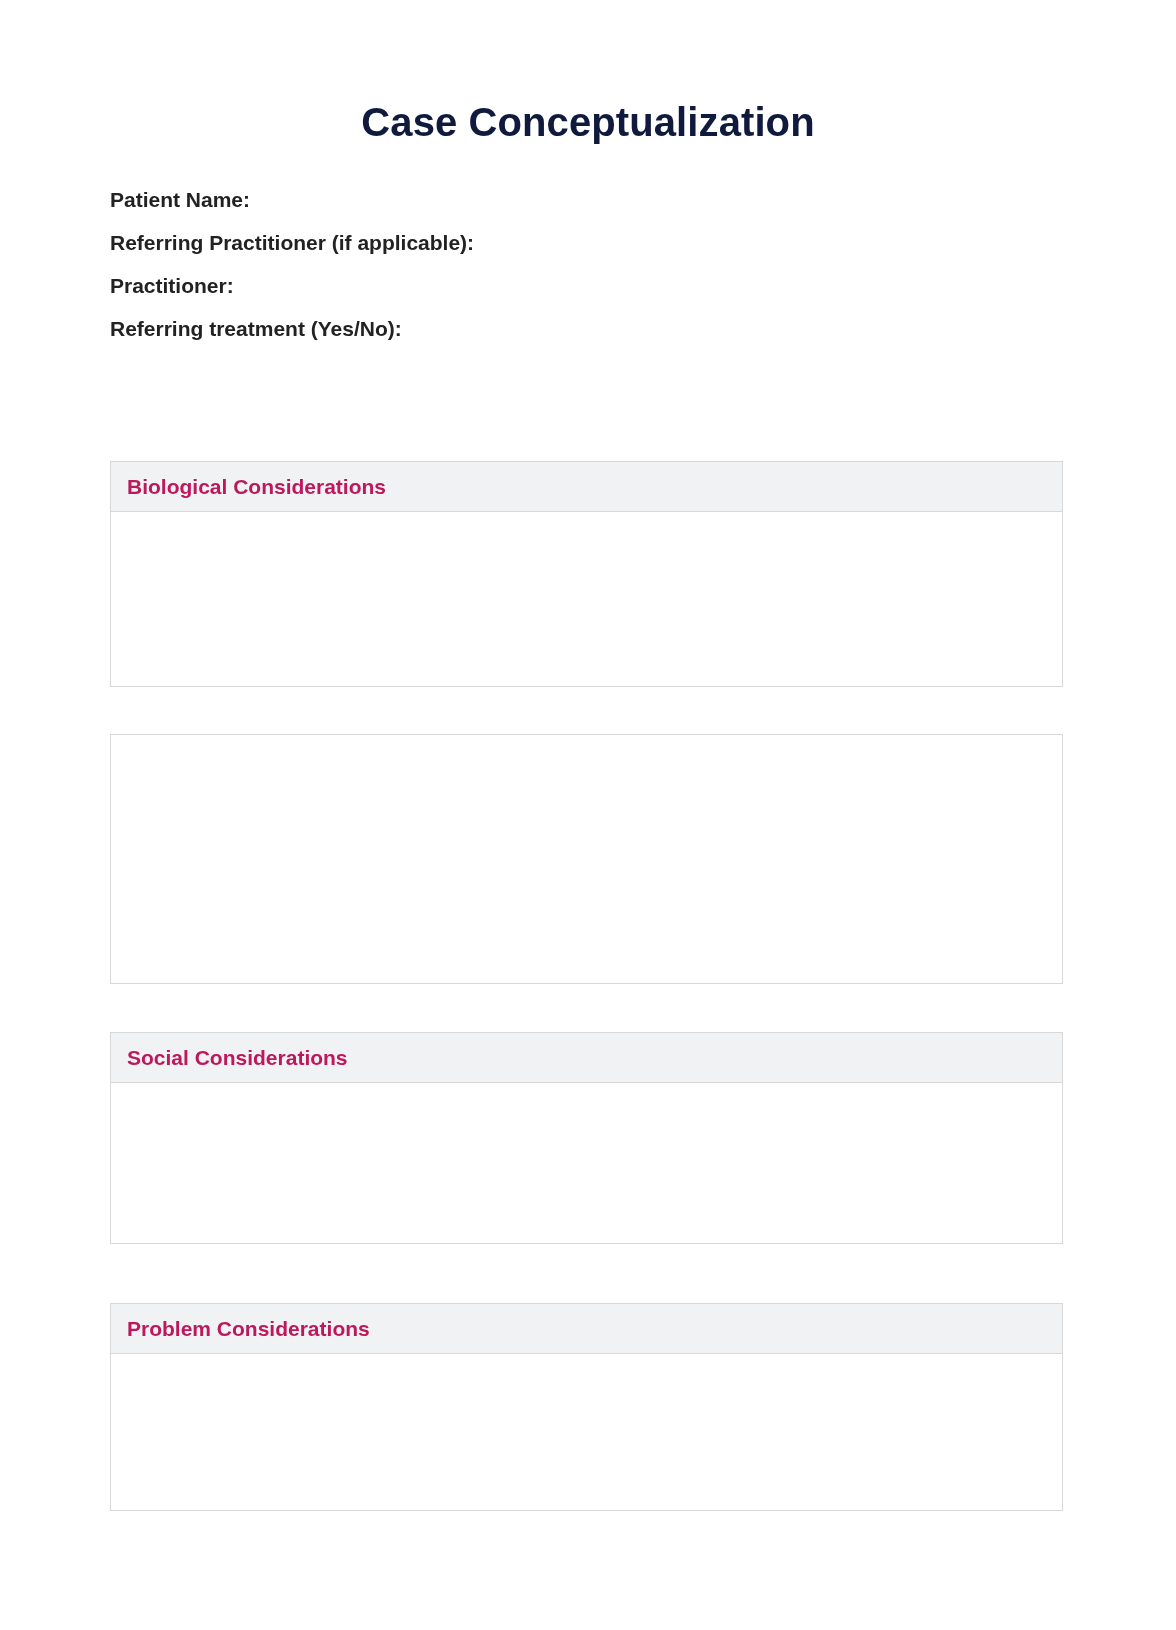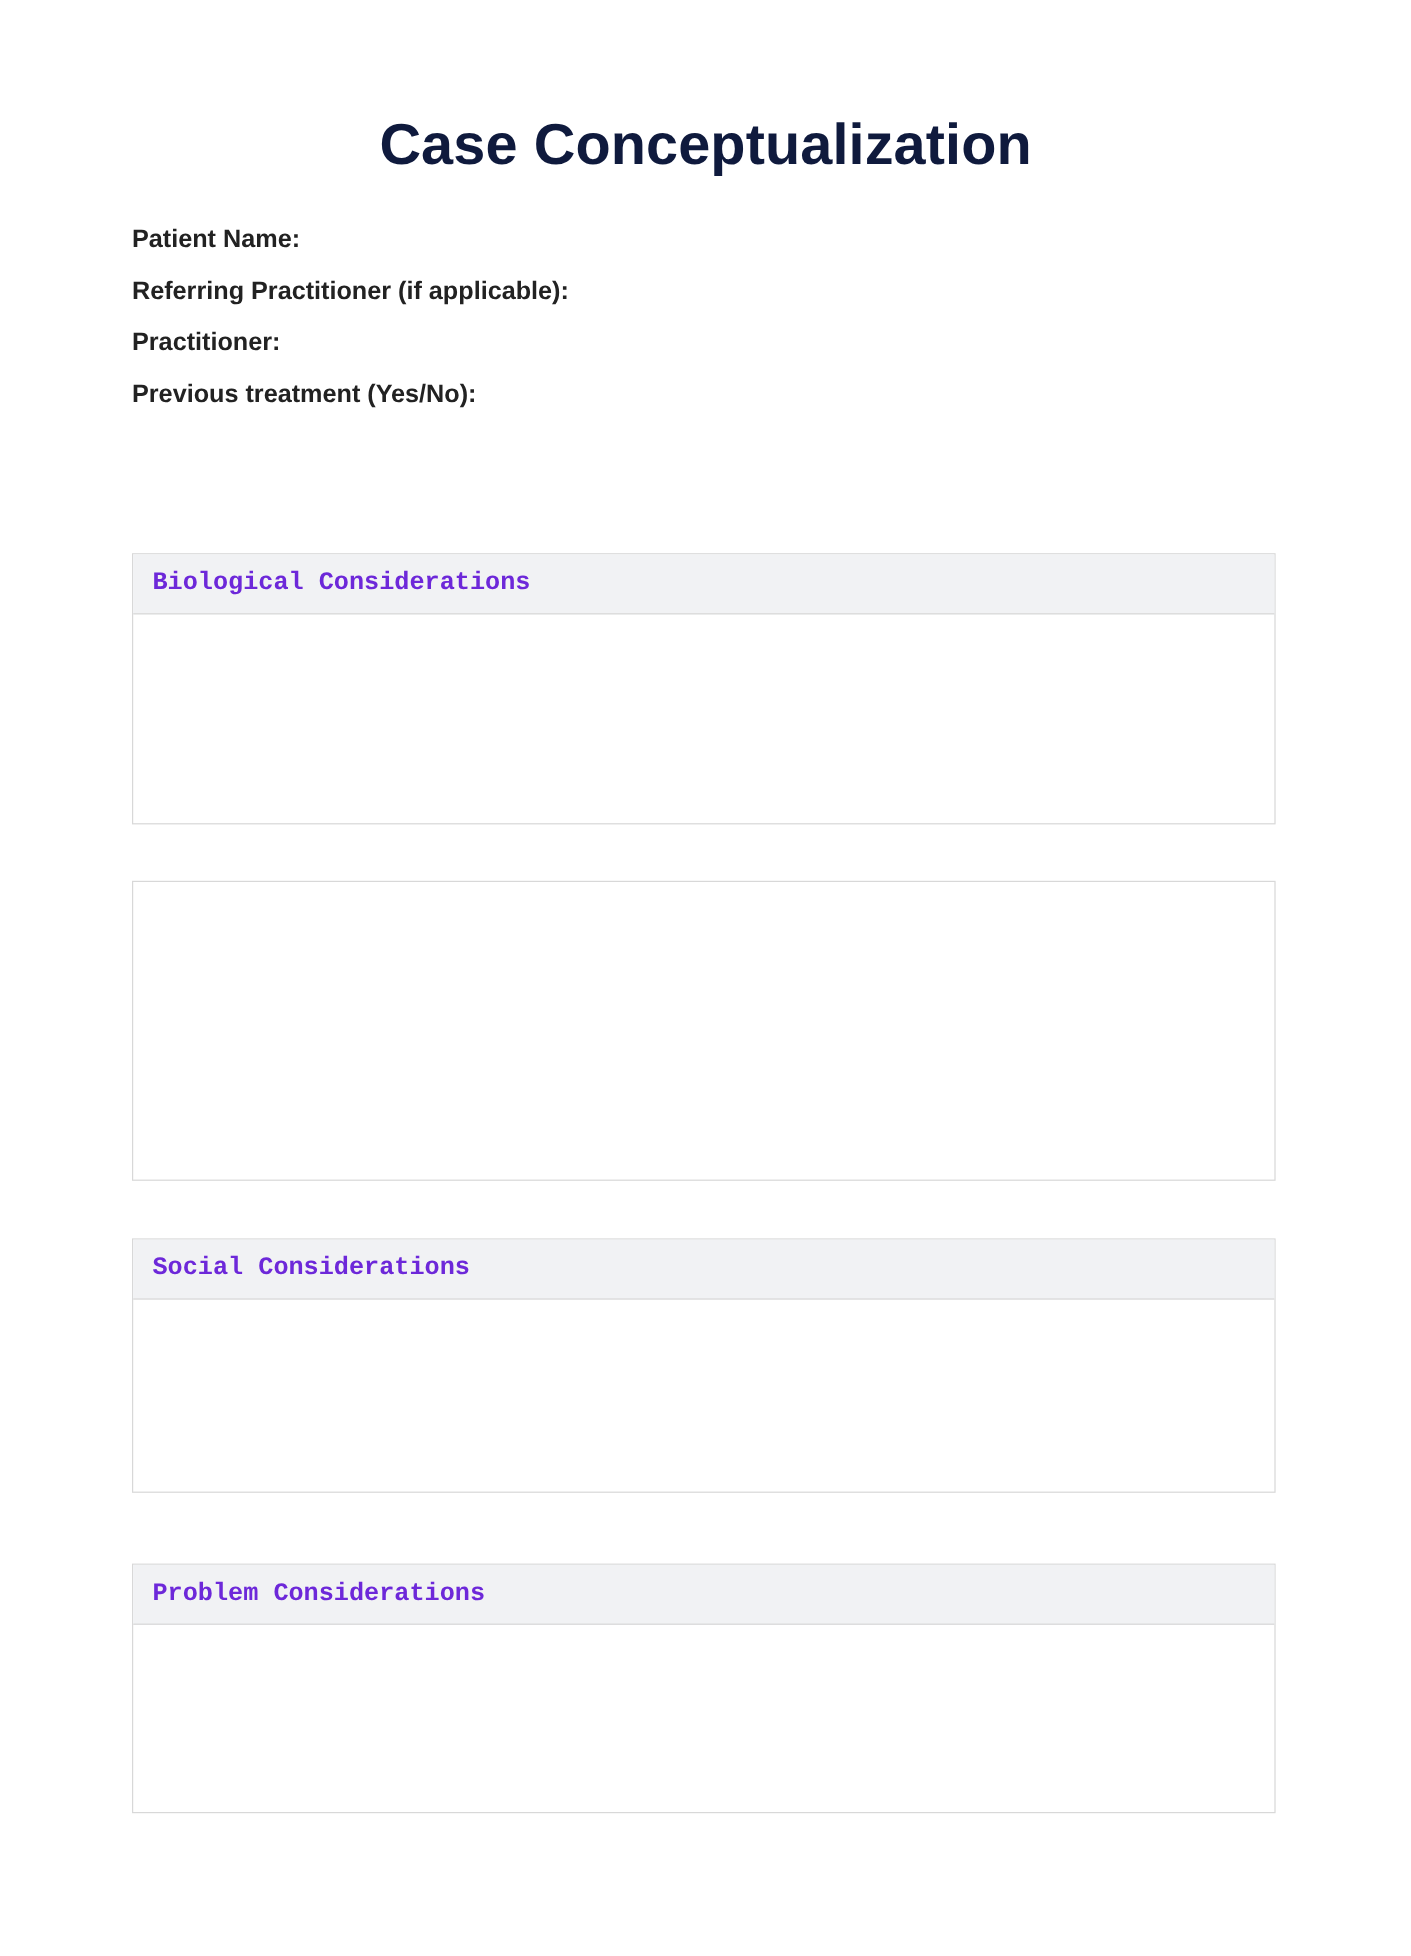--- a/index.html
+++ b/index.html
@@ -15,21 +15,21 @@
       color: #1f1f1f;
       overflow: hidden;
     }
     .page-title {
       position: absolute;
       left: 0;
       width: 1176px;
       top: 96px;
       margin: 0;
       text-align: center;
-      font-size: 48px;
+      font-size: 40px;
       font-weight: bold;
       color: #0f1a3d;
       letter-spacing: 0.1px;
       line-height: 52px;
     }
     .info-block {
       position: absolute;
       left: 110px;
       top: 178px;
     }
@@ -54,38 +54,37 @@
       background: #f1f2f4;
       border-bottom: 1.5px solid #d8d8d8;
       box-sizing: border-box;
       padding-left: 16px;
       display: flex;
       align-items: center;
     }
     .section-title {
       font-size: 21px;
       font-weight: bold;
-      color: #6d28d9;
+      color: #be185d;
       white-space: nowrap;
-      font-family: Liberation Mono, monospace;
     }
     .section-body {
       width: 100%;
     }
   </style>
 </head>
 <body>
 
 <h1 class="page-title">Case Conceptualization</h1>
 
 <div class="info-block">
   <div class="info-line">Patient Name:</div>
   <div class="info-line">Referring Practitioner (if applicable):</div>
   <div class="info-line">Practitioner:</div>
-  <div class="info-line">Previous treatment (Yes/No):</div>
+  <div class="info-line">Referring treatment (Yes/No):</div>
 </div>
 
 <div class="section" style="top:461px; height:226px;">
   <div class="section-header">
     <span class="section-title">Biological Considerations</span>
   </div>
   <div class="section-body" style="height:174px;"></div>
 </div>
 
 <div class="section" style="top:734px; height:250px;">

